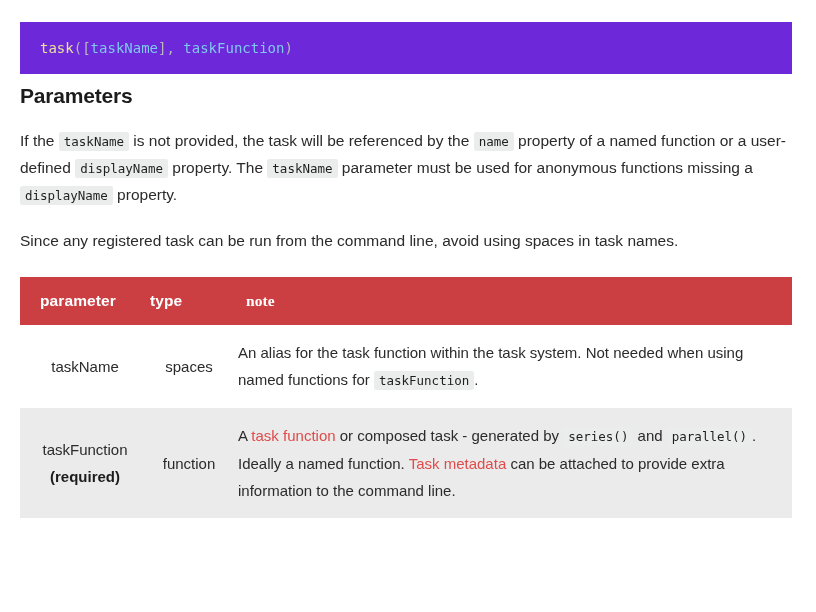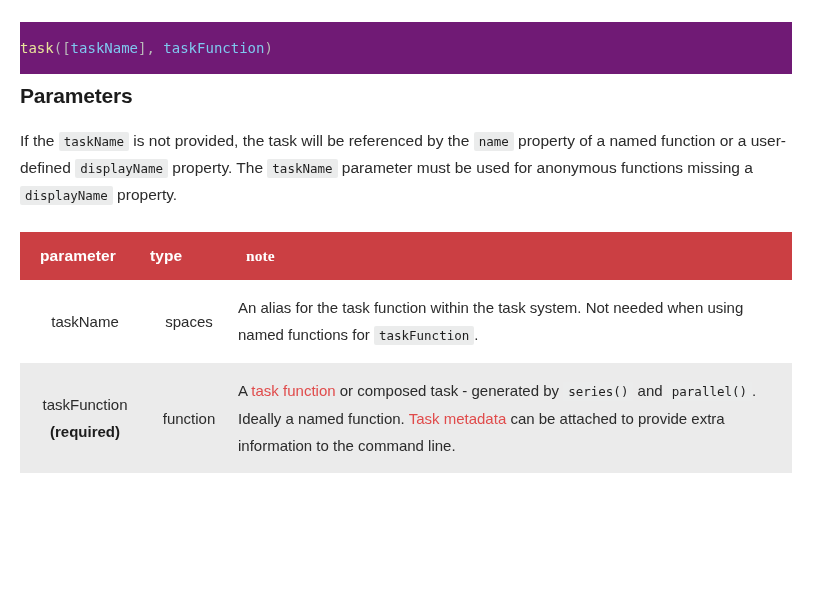--- a/index.html
+++ b/index.html
@@ -42,24 +42,24 @@
     line-height: 1.2;
     font-weight: 700;
     letter-spacing: -0.2px;
     color: #1c1c1c;
     margin: 0;
     padding-top: 9px;
   }
 
   
   .codeblock {
-    background: #701a75;
+    background: #6d28d9;
     color: #e8e8e8;
     margin-top: 22px;
-    padding: 16px 0;
+    padding: 16px 20px;
     box-sizing: border-box;
     border-radius: 0;
     font-family: "DejaVu Sans Mono", "Liberation Mono", monospace;
     font-size: 14px;
     line-height: 1.45;
     white-space: pre;
     overflow: hidden;
   }
   .tok-fn    { color: #e8e49a; }
   .tok-punct { color: #b9b9b9; }
@@ -149,20 +149,21 @@
 <div class="page">
   <div class="content">
 
 
     <div class="codeblock"><span class="tok-fn">task</span><span class="tok-punct">(</span><span class="tok-punct">[</span><span class="tok-var">taskName</span><span class="tok-punct">]</span><span class="tok-punct">, </span><span class="tok-var">taskFunction</span><span class="tok-punct">)</span></div>
 
     <h2 class="doc-h2">Parameters</h2>
 
     <p class="doc-p p-first"><span>If the </span><code class="inline">taskName</code><span> is not provided, the task will be referenced by the </span><code class="inline">name</code><span> property of a named function or a user-defined </span><code class="inline">displayName</code><span> property. The </span><code class="inline">taskName</code><span> parameter must be used for anonymous functions missing a </span><code class="inline">displayName</code><span> property.</span></p>
 
+    <p class="doc-p p-second">Since any registered task can be run from the command line, avoid using spaces in task names.</p>
 
     <table class="param-table">
       <thead>
         <tr>
           <th class="col-param">parameter</th>
           <th class="col-type">type</th>
           <th class="col-note">note</th>
         </tr>
       </thead>
       <tbody>

